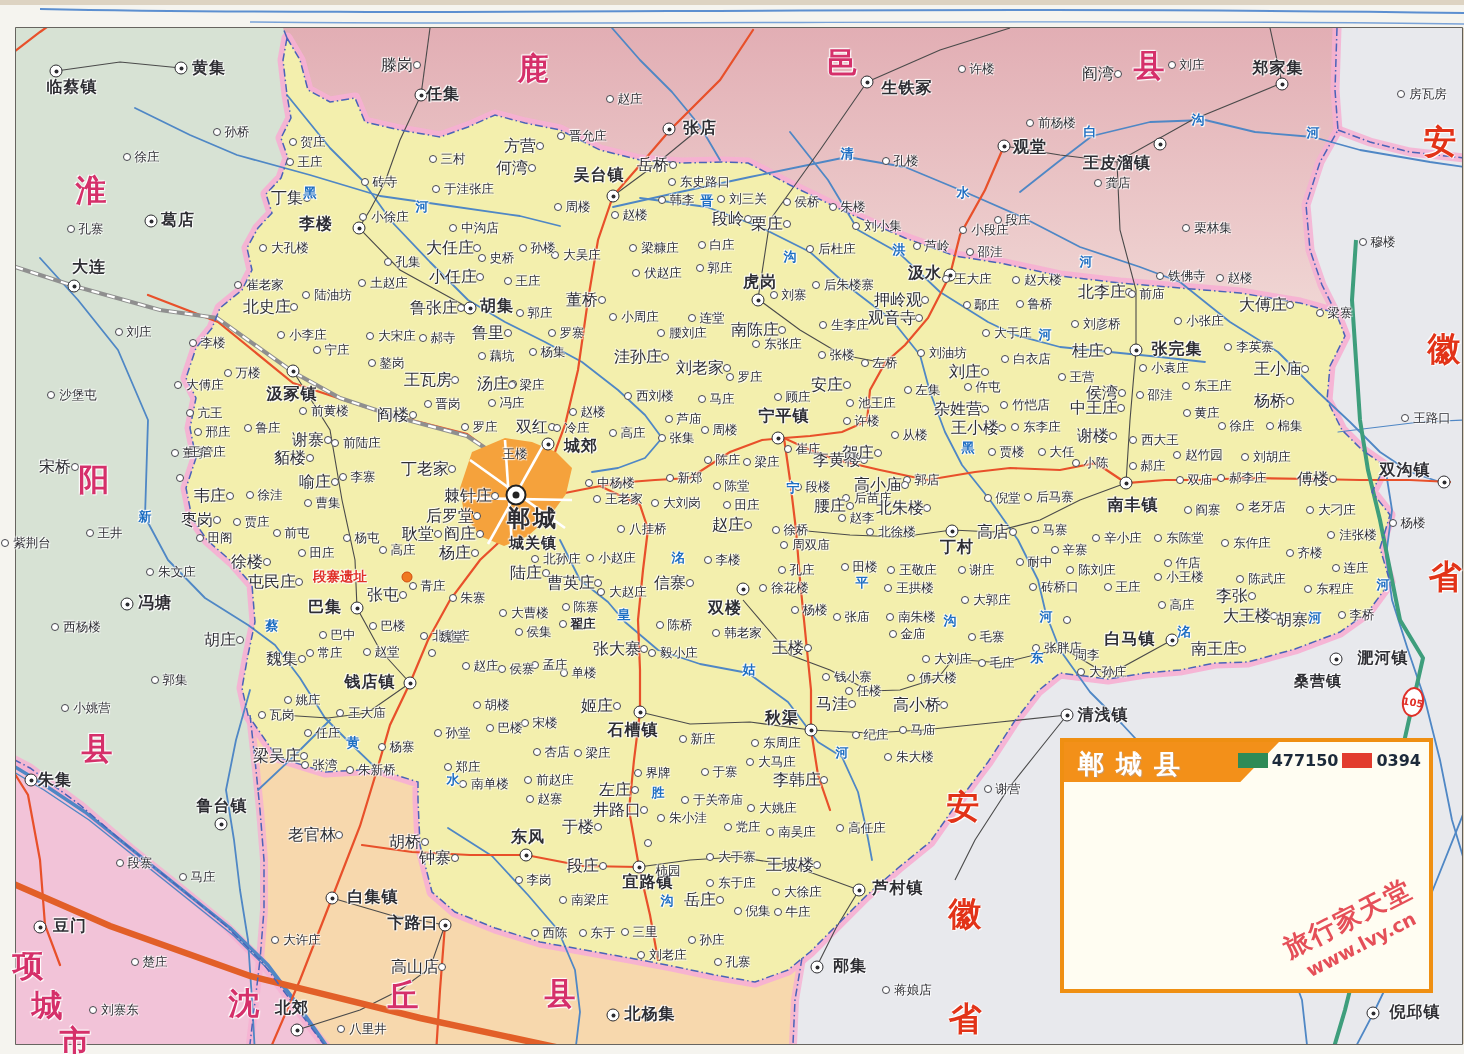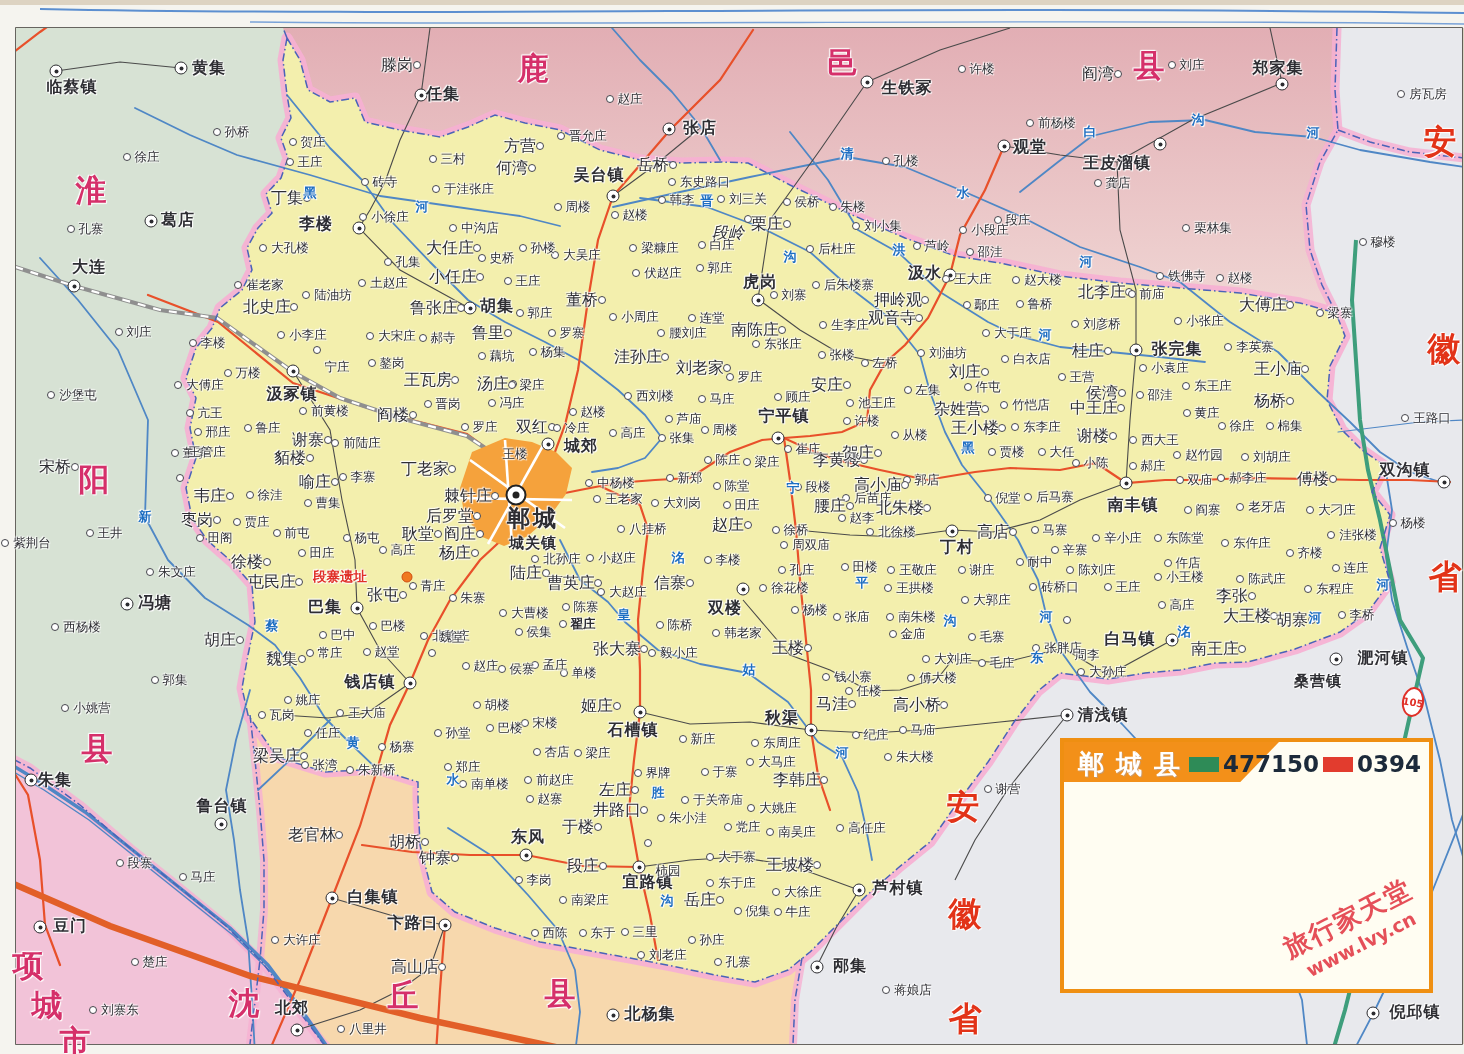--- a/index.html
+++ b/index.html
@@ -30,21 +30,21 @@
       background:#222;border-radius:50%;}
   .dot-s{width:9px;height:9px;background:#f07820;border:1.5px solid #cf4d10;}
   
   #infobox{position:absolute;left:1060px;top:738px;width:373px;height:255px;background:#fffdf2;
       border:4px solid #ef8f12;box-sizing:border-box;z-index:40;}
   #infobox .hd{position:absolute;left:0;top:0;width:215px;height:40px;background:#f39019;
       clip-path:polygon(0 0,100% 0,82% 100%,0 100%);}
   #infobox .ttl{position:absolute;left:14px;top:5px;color:#fff;font-size:26px;font-weight:700;
       letter-spacing:12px;text-shadow:1px 1px 0 #c96;}
   #infobox .legend{position:absolute;right:8px;top:9px;display:flex;align-items:center;gap:4px;
-      font-size:23px;font-weight:700;color:#1c2a3a;}
+      font-size:16px;font-weight:700;color:#1c2a3a;}
   #infobox .sw{width:30px;height:15px;display:inline-block;}
   #infobox .body{position:absolute;left:10px;right:10px;top:46px;font-size:14.2px;line-height:20.4px;
       color:#3d3d42;text-align:justify;text-indent:2em;}
   #wmark{position:absolute;left:1238px;top:900px;width:230px;transform:rotate(-27deg);z-index:50;
       color:rgba(222,30,45,.78);text-align:center;pointer-events:none;}
   #wmark .w1{font-size:26px;font-weight:700;letter-spacing:2px;}
   #wmark .w2{font-size:19px;font-weight:700;}
   
   #shield105{position:absolute;left:1413px;top:702px;width:22px;height:30px;transform:translate(-50%,-50%) rotate(10deg);
       background:#fff;border:2px solid #e03028;border-radius:50%;display:flex;align-items:center;justify-content:center;
@@ -442,21 +442,21 @@
       <div class="lb k-v" style="left: 748px; top: 199px;">刘三关</div>
       <div class="dot dot-v" style="left: 721.2px; top: 199px;"></div>
       <div class="lb k-v" style="left: 807px; top: 202px;">侯桥</div>
       <div class="dot dot-v" style="left: 786.8px; top: 202px;"></div>
       <div class="lb k-v" style="left: 853px; top: 207px;">朱楼</div>
       <div class="dot dot-v" style="left: 832.8px; top: 207px;"></div>
       <div class="lb k-v" style="left: 578px; top: 207px;">周楼</div>
       <div class="dot dot-v" style="left: 557.8px; top: 207px;"></div>
       <div class="lb k-v" style="left: 635px; top: 215px;">赵楼</div>
       <div class="dot dot-v" style="left: 614.8px; top: 215px;"></div>
-      <div class="lb k-vr" style="left: 728px; top: 233px; font-style: italic;">段岭</div>
+      <div class="lb k-vr" style="left: 728px; top: 219px;">段岭</div>
       <div class="dot dot-v" style="left: 748.2px; top: 219px;"></div>
       <div class="lb k-vr" style="left: 767px; top: 224px;">栗庄</div>
       <div class="dot dot-v" style="left: 787.2px; top: 224px;"></div>
       <div class="lb k-v" style="left: 883px; top: 226px;">刘小集</div>
       <div class="dot dot-v" style="left: 856.2px; top: 226px;"></div>
       <div class="lb k-v" style="left: 290px; top: 248px;">大孔楼</div>
       <div class="dot dot-v" style="left: 263.2px; top: 248px;"></div>
       <div class="lb k-v" style="left: 408px; top: 262px;">孔集</div>
       <div class="dot dot-v" style="left: 387.8px; top: 262px;"></div>
       <div class="lb k-vr" style="left: 450px; top: 248px;">大任庄</div>
@@ -474,21 +474,21 @@
       <div class="lb k-vr" style="left: 434px; top: 308px;">鲁张庄</div>
       <div class="dot dot-v" style="left: 460.8px; top: 308px;"></div>
       <div class="lb k-v" style="left: 443px; top: 338px;">郝寺</div>
       <div class="dot dot-v" style="left: 422.8px; top: 338px;"></div>
       <div class="lb k-v" style="left: 397px; top: 336px;">大宋庄</div>
       <div class="dot dot-v" style="left: 370.2px; top: 336px;"></div>
       <div class="lb k-v" style="left: 308px; top: 335px;">小李庄</div>
       <div class="dot dot-v" style="left: 281.2px; top: 335px;"></div>
       <div class="lb k-v" style="left: 213px; top: 343px;">李楼</div>
       <div class="dot dot-v" style="left: 192.8px; top: 343px;"></div>
-      <div class="lb k-v" style="left: 337px; top: 350px; margin-top: 17px;">宁庄</div>
+      <div class="lb k-v" style="left: 337px; top: 350px;">宁庄</div>
       <div class="dot dot-v" style="left: 316.8px; top: 350px;"></div>
       <div class="lb k-v" style="left: 502px; top: 258px;">史桥</div>
       <div class="dot dot-v" style="left: 481.8px; top: 258px;"></div>
       <div class="lb k-v" style="left: 543px; top: 248px;">孙楼</div>
       <div class="dot dot-v" style="left: 522.8px; top: 248px;"></div>
       <div class="lb k-v" style="left: 582px; top: 255px;">大吴庄</div>
       <div class="dot dot-v" style="left: 555.2px; top: 255px;"></div>
       <div class="lb k-v" style="left: 528px; top: 281px;">王庄</div>
       <div class="dot dot-v" style="left: 507.8px; top: 281px;"></div>
       <div class="lb k-v" style="left: 663px; top: 273px;">伏赵庄</div>

